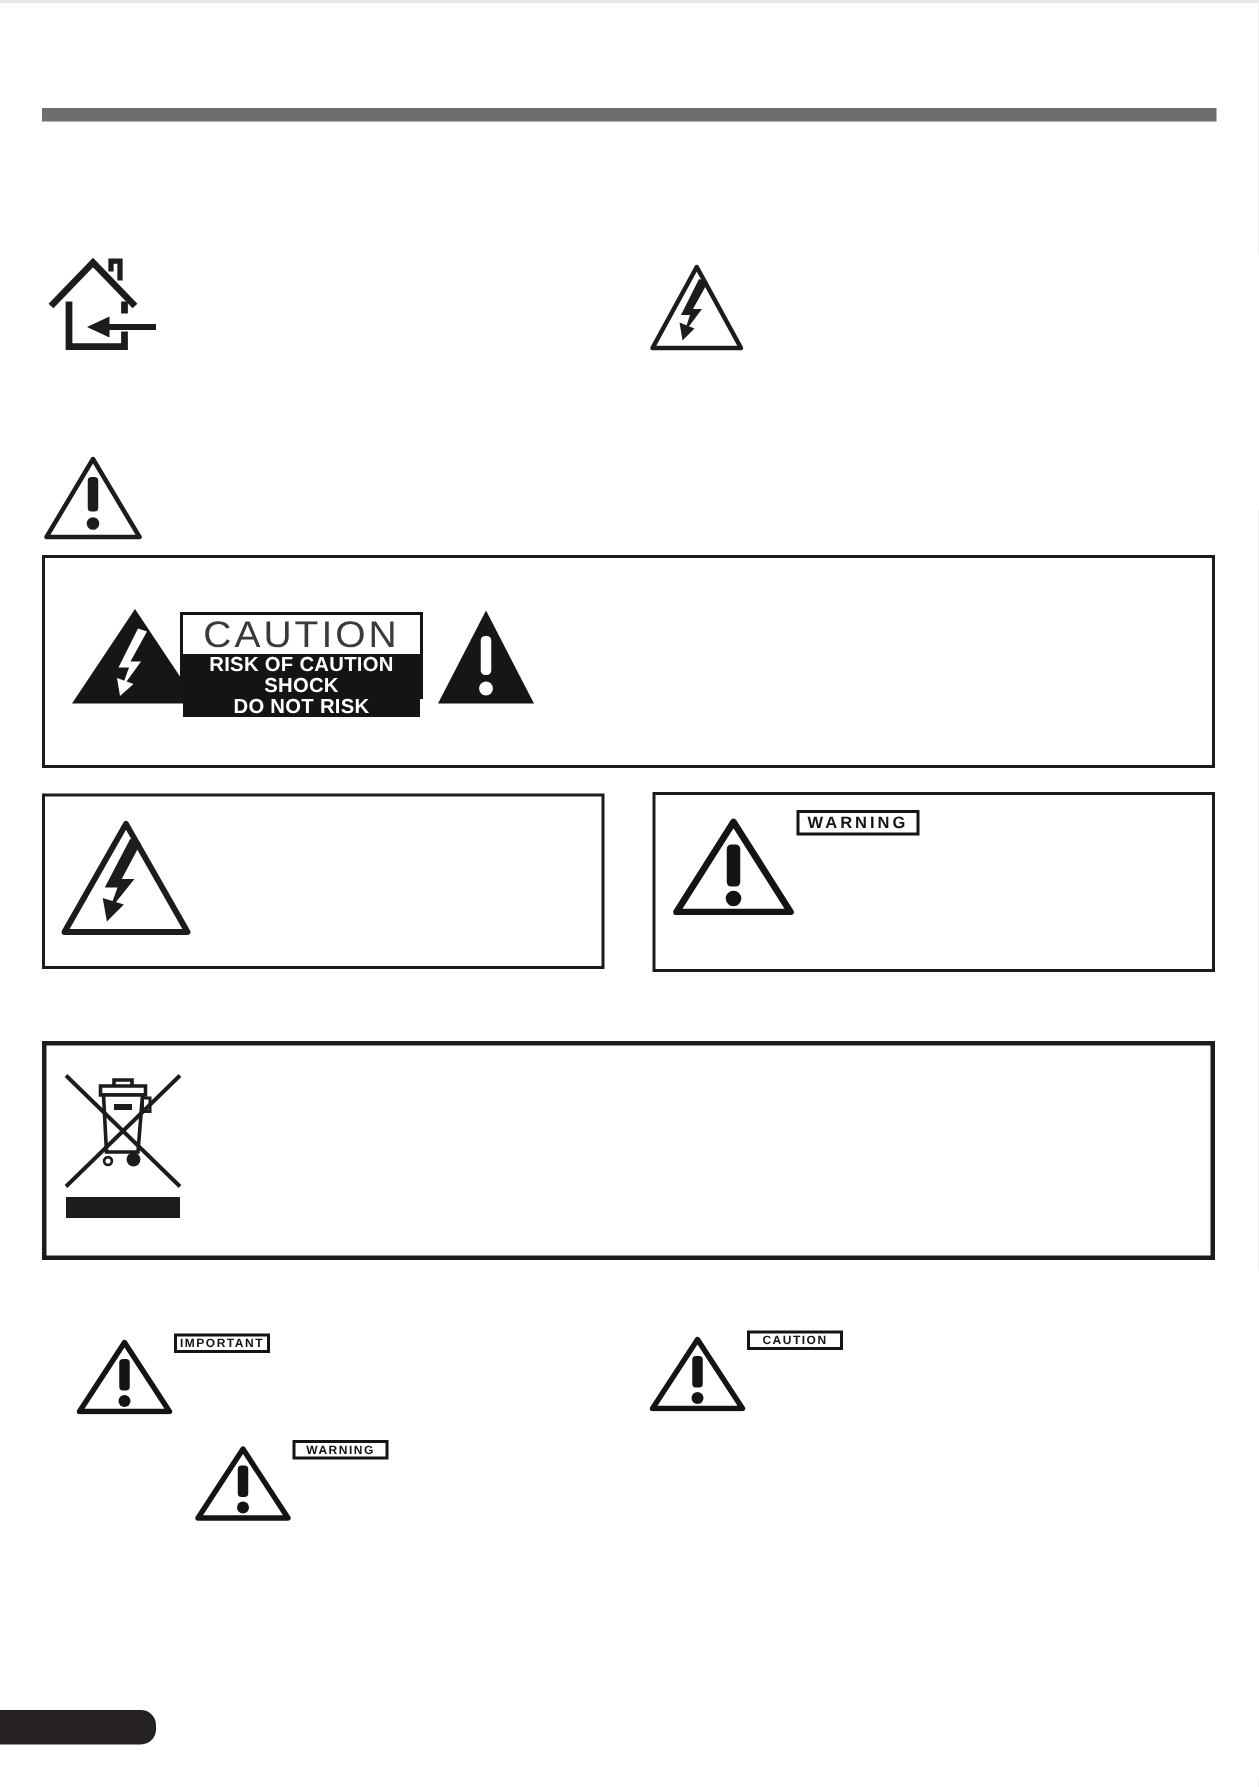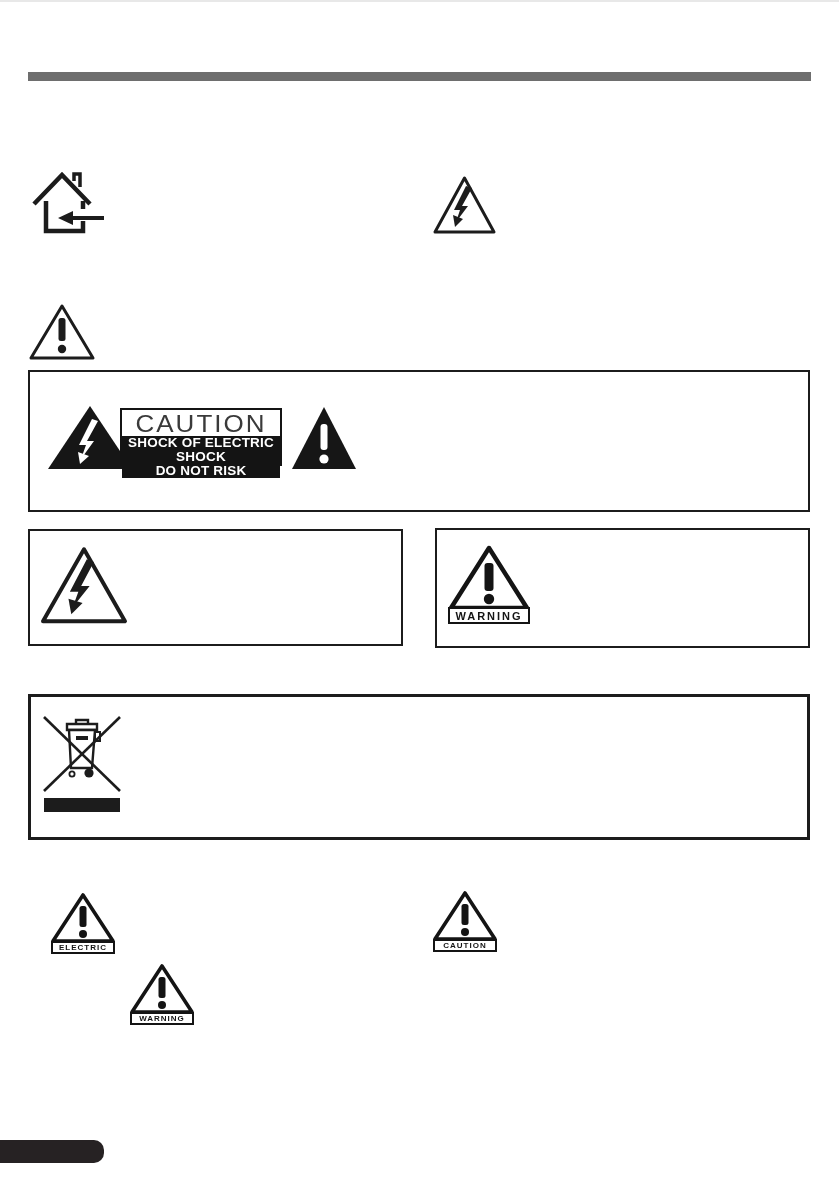--- a/index.html
+++ b/index.html
@@ -17,21 +17,21 @@
   .shock-label{box-sizing:border-box;border:2px solid #141414;background:#fff;
     display:flex;flex-direction:column;}
   .shock-title{flex:0 0 25px;display:flex;align-items:center;justify-content:center;
     color:#3a3a3a;font-size:26px;font-weight:400;letter-spacing:2px;line-height:1;
     transform:scaleY(.95);}
   .shock-body{flex:1;background:#141414;color:#fff;display:flex;flex-direction:column;
     align-items:center;justify-content:center;font-weight:bold;font-size:13.5px;
     line-height:14px;letter-spacing:.2px;text-align:center;}
 
   
-  .warn-tri{display:flex;flex-direction:column;align-items:center;}
+  .warn-tri{display:flex;flex-direction:row;}
   .warn-plate{box-sizing:border-box;border:2px solid #141414;background:#fff;
     color:#141414;font-weight:bold;text-align:center;display:flex;
     align-items:center;justify-content:center;}
   .plate-lg{width:82px;height:17px;font-size:11px;letter-spacing:2px;margin-top:-3px;}
   .plate-sm{width:64px;height:13px;font-size:8px;letter-spacing:1px;margin-top:-2px;}
 
   .pill{background:#262223;border-radius:0 10px 10px 0;}
   .bar-black{background:#1c1c1c;}
 </style>
 </head>
@@ -72,21 +72,21 @@
     <div class="abs" style="left:16px;top:32px;">
       <svg width="88" height="67" viewBox="0 0 88 67">
         <polygon points="44,2 86,65 2,65" fill="#161616"></polygon>
         <path d="M46,15 L33,41 L40,41 L35,55 L48,37 L41,37 L52,17 Z" fill="#fff"></path>
         <polygon points="34,60 32,48 43,52" fill="#fff"></polygon>
       </svg>
     </div>
     <div class="abs shock-label" style="left:90px;top:36px;width:162px;height:58px;">
       <div class="shock-title">CAUTION</div>
       <div class="shock-body">
-        <div>SHOCK OF ELECTRIC SHOCK</div>
+        <div>RISK OF CAUTION SHOCK</div>
         <div>DO NOT RISK</div>
       </div>
     </div>
     <div class="abs" style="left:260px;top:33px;">
       <svg width="68" height="66" viewBox="0 0 68 66">
         <polygon points="34,2 66,64 2,64" fill="#161616"></polygon>
         <rect x="30.5" y="19" width="7" height="26" rx="3" fill="#fff"></rect>
         <circle cx="34" cy="54" r="4.6" fill="#fff"></circle>
       </svg>
     </div>
@@ -129,21 +129,21 @@
     </div>
     <div class="abs bar-black" style="left:13px;top:101px;width:76px;height:14px;"></div>
   </div>
 
   <div class="abs warn-tri" style="left:50px;top:889px;">
     <svg width="66" height="52" viewBox="0 0 66 52">
       <path d="M33,4 L63,50 L3,50 Z" fill="#fff" stroke="#141414" stroke-width="3.6" stroke-linejoin="round"></path>
       <rect x="29.5" y="15" width="7" height="21" rx="2.5" fill="#141414"></rect>
       <circle cx="33" cy="43" r="4" fill="#141414"></circle>
     </svg>
-    <div class="warn-plate plate-sm">ELECTRIC</div>
+    <div class="warn-plate plate-sm">IMPORTANT</div>
   </div>
 
   <div class="abs warn-tri" style="left:432px;top:887px;">
     <svg width="66" height="52" viewBox="0 0 66 52">
       <path d="M33,4 L63,50 L3,50 Z" fill="#fff" stroke="#141414" stroke-width="3.6" stroke-linejoin="round"></path>
       <rect x="29.5" y="15" width="7" height="21" rx="2.5" fill="#141414"></rect>
       <circle cx="33" cy="43" r="4" fill="#141414"></circle>
     </svg>
     <div class="warn-plate plate-sm">CAUTION</div>
   </div>

